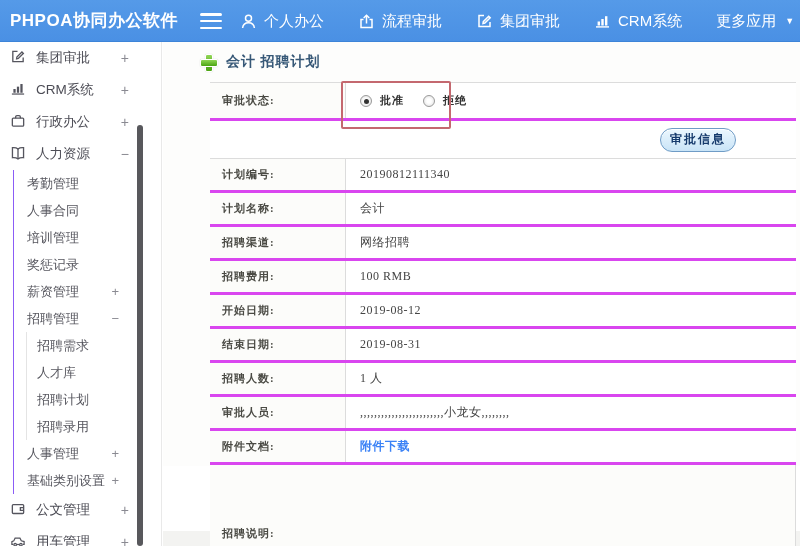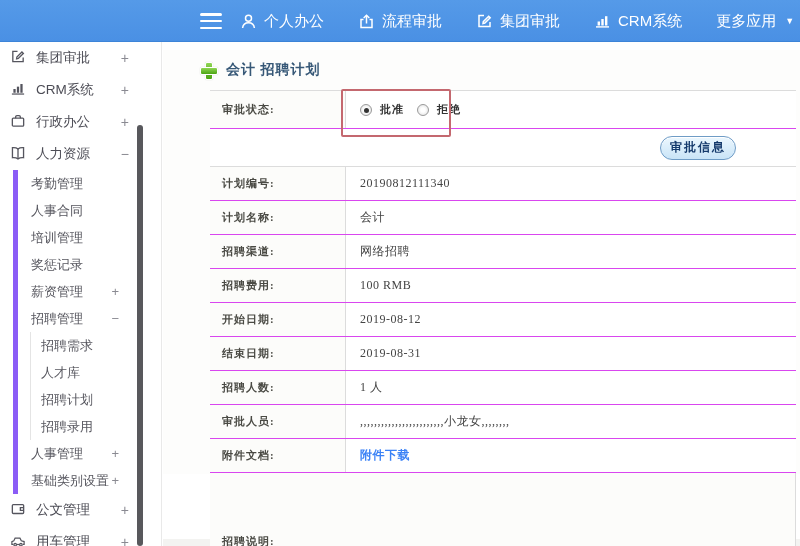--- a/index.html
+++ b/index.html
@@ -19,52 +19,52 @@
   .topnav svg { display:block; }
   .caret { font-size:9px; margin-left:2px; }
 
   
   .sidebar { position:absolute; top:42px; left:0; width:162px; height:504px;
     background:#fff; border-right:1px solid #e9e9e9; z-index:10; overflow:hidden; }
   .side-item { display:flex; align-items:center; height:32px; padding-left:10px; gap:10px;
     font-size:13.5px; color:#4c4c55; cursor:pointer; white-space:nowrap; }
   .side-item .toggle { margin-left:auto; margin-right:32px; color:#8a8a92; font-size:14px; font-weight:400; }
   .side-item svg { flex:0 0 auto; }
-  .grp2 { margin-left:13px; border-left:5px solid #8b5cf6; }
+  .grp2 { margin-left:13px; border-left:1px solid #8b5cf6; }
   .sub2 { display:flex; align-items:center; height:27px; padding-left:13px;
     font-size:13px; color:#56565e; cursor:pointer; white-space:nowrap; }
   .sub2 .toggle { margin-left:auto; margin-right:42px; color:#8a8a92; font-size:13px; }
   .grp3 { margin-left:12px; border-left:1px solid #e4e4e4; }
   .sub3 { display:flex; align-items:center; height:27px; padding-left:10px;
     font-size:13px; color:#56565e; cursor:pointer; white-space:nowrap; }
   .scroll-thumb { position:absolute; left:137px; top:83px; width:6px; height:421px;
     background:#58585c; border-radius:3px; }
 
   
-  .main { position:absolute; top:50px; left:163px; width:637px; height:424px; background:#fdfdfc; }
+  .main { position:absolute; top:42px; left:163px; width:637px; height:424px; background:#fdfdfc; }
   .title-row { height:40px; display:flex; align-items:center; padding-left:37px; gap:10px; }
   .plus-icon { position:relative; width:16px; height:16px; display:inline-block; }
   .plus-icon::before, .plus-icon::after { content:""; position:absolute;
     background:linear-gradient(#8fd554,#4ba412); border:1px solid #fff; border-radius:2px;
     box-shadow:0 0 1px rgba(0,0,0,.25); }
   .plus-icon::before { left:5px; top:0; width:6px; height:16px; }
   .plus-icon::after  { left:0; top:5px; width:16px; height:6px; }
   .page-title { font-size:14px; font-weight:bold; color:#375877; font-family:"Liberation Serif", serif; letter-spacing:1px; }
 
   .form-table { position:relative; margin-left:47px; width:586px;
     background:#fff; border-top:1px solid #dcdcdc; font-family:"Liberation Serif", serif; }
-  .frow { display:flex; border-bottom:1px solid #d946ef; }
+  .frow { display:flex; border-bottom:3px solid #d946ef; }
   .frow .lbl { flex:0 0 136px; border-right:1px solid #dcdcdc; background:#fcfcfa;
     display:flex; align-items:center; padding-left:12px;
     font-size:11px; font-weight:bold; color:#4a4a44; letter-spacing:1px; }
   .frow .val { flex:1; display:flex; align-items:center; padding-left:14px;
     font-size:12px; color:#444; letter-spacing:.5px; }
   .h38 { height:38px; } .h34 { height:34px; } .h66 { height:66px;flex-direction:column; }
 
-  .radios { gap:13px; padding-left:20px;text-align:center; }
+  .radios { gap:19px; padding-left:20px;text-align:center; }
   .radio-group { display:flex; align-items:center; gap:8px; cursor:pointer; }
   .radio { width:12px; height:12px; border-radius:50%; border:1px solid #9a9a9a;
     background:radial-gradient(#fff 30%, #dcdcdc); position:relative; display:inline-block; }
   .radio.selected::after { content:""; position:absolute; left:3px; top:3px; width:5px; height:5px;
     border-radius:50%; background:#333; }
   .radio-label { font-size:11px; font-weight:bold; color:#333; letter-spacing:1px; }
   .annotation-box { position:absolute; left:131px; top:-2px; width:110px; height:48px;
     border:2px solid #c4686f; border-radius:2px; pointer-events:none; z-index:5; }
 
   .btn-row { display:flex; align-items:center; justify-content:flex-end;
@@ -77,20 +77,21 @@
   .link { color:#3b82f6; font-weight:bold; cursor:pointer; }
   .multiline { flex-direction:column; align-items:flex-start; justify-content:flex-start;
     padding-top:12px; line-height:26px; }
   .bottom-strip { height:16px; background:#f3f3f1; border-top:0; margin-left:0; }
   .mono { font-family:"Liberation Serif", serif; }
 </style>
 </head>
 <body>
 
 <header class="header">
+  <div class="logo">PHPOA协同办公软件</div>
   <div class="hamburger">
       <i></i>
       <i></i>
       <i></i>
     </div>
   <nav class="topnav">
     <div class="nav-item">
       <span>
         <svg width="17" height="17" viewBox="0 0 17 17" fill="none" stroke="#fff" stroke-width="1.5">
           <circle cx="8.5" cy="5.3" r="3"></circle>

